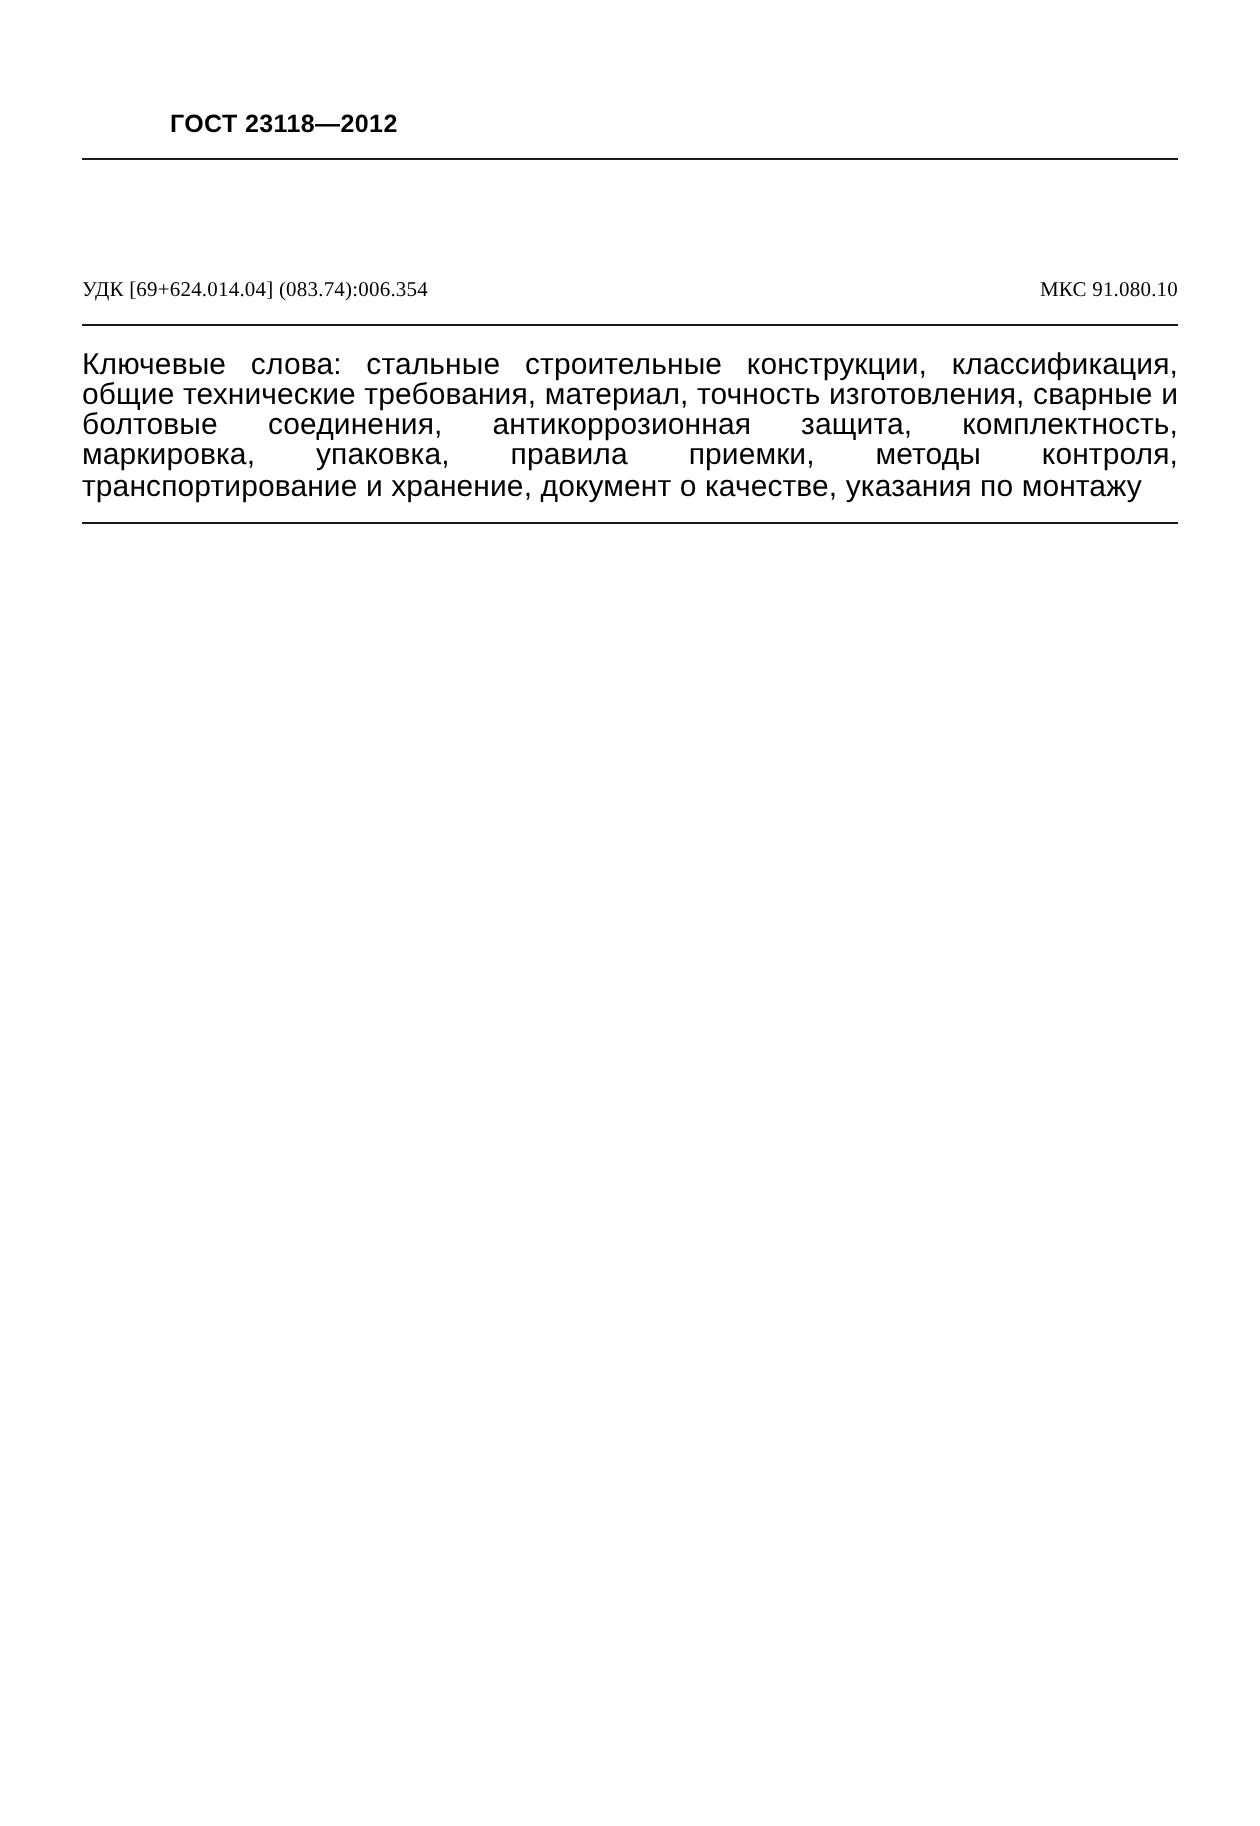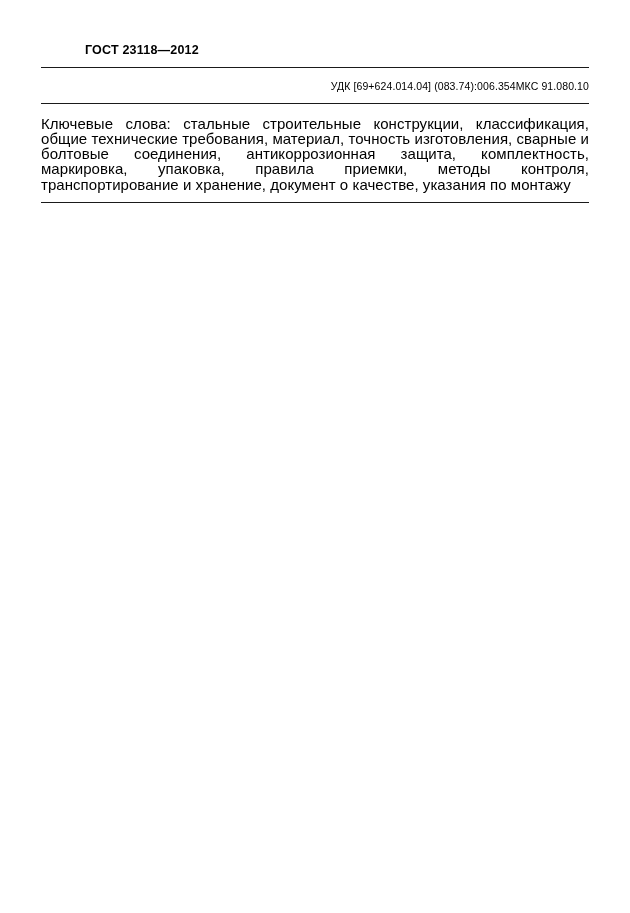--- a/index.html
+++ b/index.html
@@ -25,47 +25,49 @@
   .content {
     position: absolute;
     left: 41px;
     top: 44px;
     width: 548px;
   }
   .doc-standard-number {
     font-size: 12.5px;
     font-weight: bold;
     letter-spacing: 0.2px;
-    margin: 0 0 9px 0;
+    margin: 12px 0 9px 0;
     line-height: 1.1;
     padding-left: 44px;
   }
   .rule {
     border: none;
     border-top: 1px solid #1a1a1a;
     margin: 0;
     height: 0;
     width: 100%;
   }
   .rule.thin {
     border-top-width: 1px;
   }
   .udk-row {
     display: flex;
-    justify-content: flex-end;
+    justify-content: space-between;
     align-items: baseline;
     font-size: 10.5px;
     padding: 12px 0 11px 0;
     letter-spacing: 0.1px;
+    font-family: Liberation Serif, serif;
   }
   .udk-row .left {
     white-space: nowrap;
   }
   .udk-row .right {
     white-space: nowrap;
+    margin-top: 48px;
   }
   .keywords {
     font-size: 15px;
     line-height: 15.2px;
     padding: 12px 0 10px 0;
     text-align: justify;
     letter-spacing: 0.05px;
     hyphens: none;
   }
 </style>

